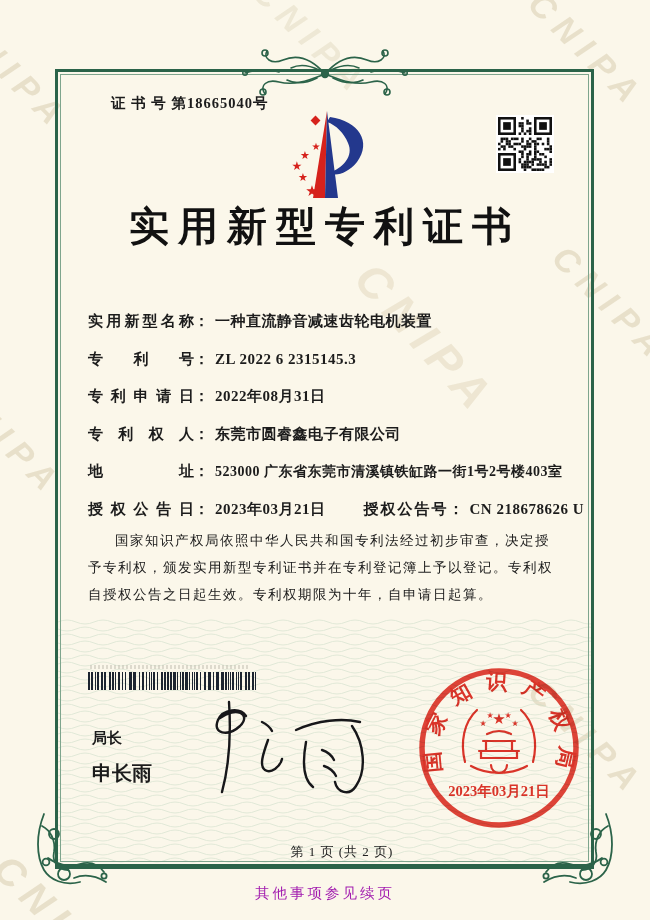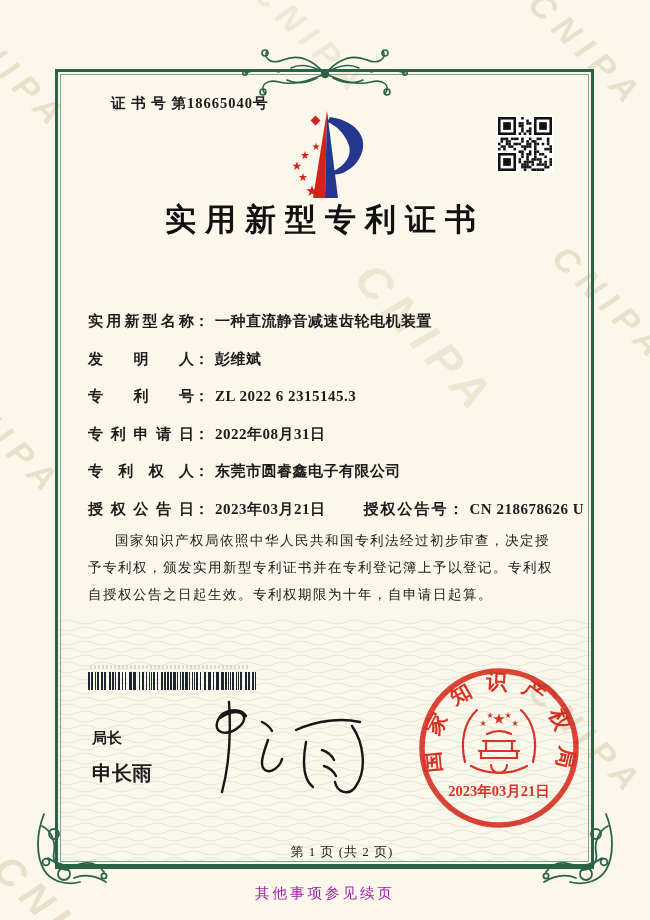--- a/index.html
+++ b/index.html
@@ -34,21 +34,21 @@
   .ornament{position:absolute;pointer-events:none;}
   
   .cert-no{
     position:absolute;left:88px;top:94px;
     font-size:14.5px;font-weight:700;letter-spacing:1px;margin-left:23px;
   }
   .logo{position:absolute;left:275px;top:104px;width:100px;height:100px;}
   .qr{position:absolute;left:496px;top:115px;width:54px;height:54px;background:#fff;padding:2px;}
   .title{
     position:absolute;left:0;top:199px;width:650px;text-align:center;
-    font-size:31px;font-weight:700;letter-spacing:9px;color:#111;
+    font-size:40px;font-weight:700;letter-spacing:9px;color:#111;
   }
   .fields{position:absolute;left:88px;top:276px;width:480px;margin-top:36px;}
   .frow{height:37.5px;font-size:15px;font-weight:700;white-space:nowrap;}
   .flabel{
     display:inline-block;width:106px;
     text-align:justify;text-align-last:justify;
     vertical-align:top;
   }
   .colon{display:inline-block;margin-right:6px;}
   .fvalue{letter-spacing:0.5px;}
@@ -332,30 +332,30 @@
     <rect x="17" y="20" width="1" height="1" fill="#111"></rect>
   </svg>
 
 <div class="title">实用新型专利证书</div>
 
 <div class="fields">
   <div class="frow">
     <span class="flabel">实用新型名称</span><span class="colon">：</span><span class="fvalue">一种直流静音减速齿轮电机装置</span>
   </div>
   <div class="frow">
-    <span class="flabel">发明人</span><span class="colon">：</span><span class="fvalue">彭维斌</span>
-  </div>
-  <div class="frow">
     <span class="flabel">专利号</span><span class="colon">：</span><span class="fvalue">ZL 2022 6 2315145.3</span>
   </div>
   <div class="frow">
     <span class="flabel">专利申请日</span><span class="colon">：</span><span class="fvalue">2022年08月31日</span>
   </div>
   <div class="frow">
     <span class="flabel">专利权人</span><span class="colon">：</span><span class="fvalue">东莞市圆睿鑫电子有限公司</span>
+  </div>
+  <div class="frow addr">
+    <span class="flabel">地址</span><span class="colon">：</span><span class="fvalue">523000 广东省东莞市清溪镇铁缸路一街1号2号楼403室</span>
   </div>
   <div class="frow">
     <span class="flabel">授权公告日</span><span class="colon">：</span><span class="fvalue">2023年03月21日</span><span class="flabel2">授权公告号</span><span class="colon">：</span><span class="fvalue">CN 218678626 U</span>
   </div>
 </div>
 
 <div class="paras">
   <p>国家知识产权局依照中华人民共和国专利法经过初步审查，决定授予专利权，颁发实用新型专利证书并在专利登记簿上予以登记。专利权自授权公告之日起生效。专利权期限为十年，自申请日起算。</p>
 </div>
 

